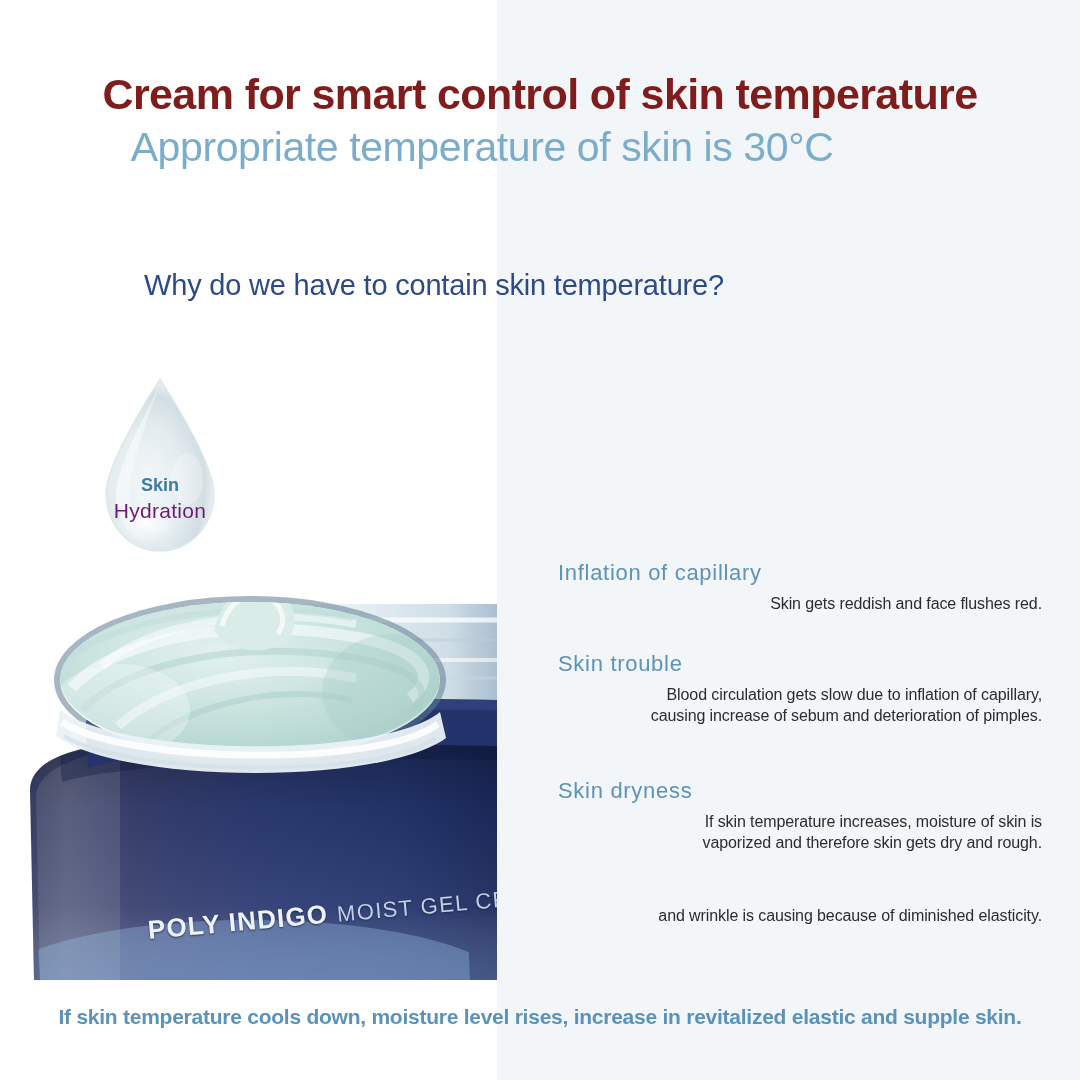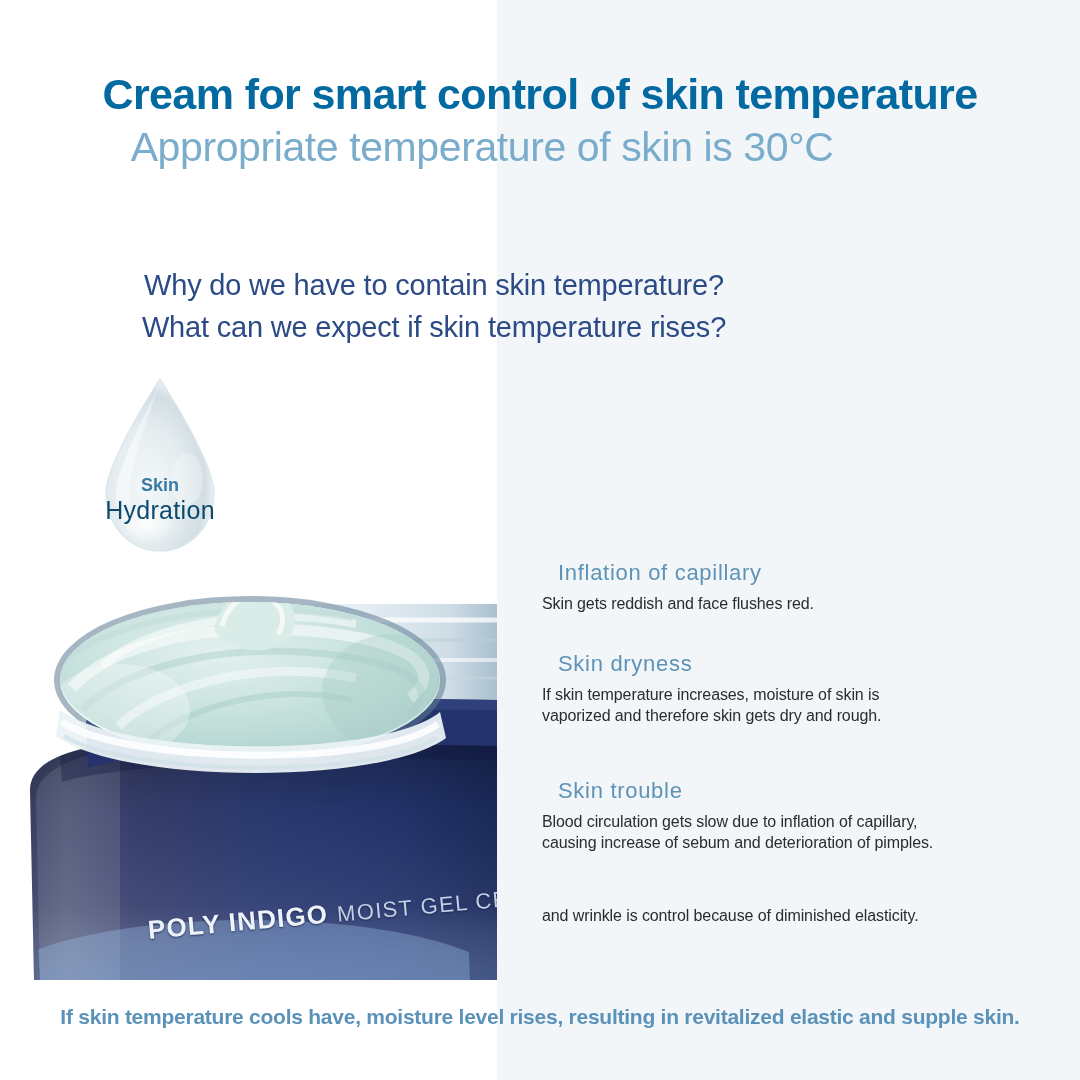--- a/index.html
+++ b/index.html
@@ -32,21 +32,21 @@
 
   
   .title {
     position: absolute;
     left: 0; top: 70px;
     width: 1080px;
     text-align: center;
     font-size: 43px;
     font-weight: bold;
     letter-spacing: -0.6px;
-    color: #0369a1;
+    color: #7f1d1d;
     white-space: nowrap;
   }
   .subtitle {
     position: absolute;
     left: 0; top: 124px;
     width: 964px;
     text-align: center;
     font-size: 41px;
     font-weight: normal;
     letter-spacing: -0.4px;
@@ -83,23 +83,23 @@
     pointer-events: none;
   }
   .droplet-label .d1 {
     display: block;
     font-size: 18px;
     font-weight: bold;
     color: #3b7ba4;
   }
   .droplet-label .d2 {
     display: block;
-    font-size: 25px;
+    font-size: 21px;
     font-weight: normal;
-    color: #0c4a6e;
+    color: #701a75;
     letter-spacing: 0.3px;
   }
 
   
   .jar-clip {
     position: absolute;
     left: 0; top: 560px;
     width: 497px; height: 420px;
     overflow: hidden;
   }
@@ -143,21 +143,21 @@
     color: #5d93b6;
     letter-spacing: 0.7px;
     margin: 0 0 7px 16px;
   }
   .effect-body {
     font-size: 16px;
     line-height: 21px;
     color: #2c2c2c;
     letter-spacing: -0.1px;
   }
-  .effect-body span { display: block; white-space: nowrap; }
+  .effect-body span { display: block; white-space: nowrap; text-align: right; }
 
   
   .effect-block.b1 { margin-bottom: 37px; }
   .effect-block.b2 { margin-bottom: 52px; }
   .effect-block.b3 { margin-bottom: 52px; }
 
   
   .banner {
     position: absolute;
     left: 0; top: 1005px;
@@ -176,21 +176,20 @@
 <div id="poster">
 
   <div class="bg-left"></div>
   <div class="bg-right"></div>
 
   <div class="title">Cream for smart control of skin temperature</div>
   <div class="subtitle">Appropriate temperature of skin is 30°C</div>
 
   <div class="questions">
     <div>Why do we have to contain skin temperature?</div>
-    <div>What can we expect if skin temperature rises?</div>
   </div>
 
   <div class="droplet-wrap">
     <svg class="droplet-svg" viewBox="0 0 130 180">
       <defs>
         <radialGradient id="dropFill" cx="38%" cy="62%" r="62%">
           <stop offset="0%" stop-color="#f4f8fa"></stop>
           <stop offset="55%" stop-color="#e4ecef"></stop>
           <stop offset="86%" stop-color="#d2dee3"></stop>
           <stop offset="100%" stop-color="#e9f0f3"></stop>
@@ -316,39 +315,39 @@
 
   <div class="effects">
 
     <div class="effect-block b1">
       <div class="effect-heading">Inflation of capillary</div>
       <div class="effect-body">
         <span>Skin gets reddish and face flushes red.</span>
       </div>
     </div>
 
+    <div class="effect-block b2">
+      <div class="effect-heading">Skin trouble</div>
+      <div class="effect-body">
+        <span>Blood circulation gets slow due to inflation of capillary,</span>
+        <span>causing increase of sebum and deterioration of pimples.</span>
+      </div>
+    </div>
+
     <div class="effect-block b3">
       <div class="effect-heading">Skin dryness</div>
       <div class="effect-body">
         <span>If skin temperature increases, moisture of skin is</span>
         <span>vaporized and therefore skin gets dry and rough.</span>
       </div>
     </div>
 
-    <div class="effect-block b2">
-      <div class="effect-heading">Skin trouble</div>
-      <div class="effect-body">
-        <span>Blood circulation gets slow due to inflation of capillary,</span>
-        <span>causing increase of sebum and deterioration of pimples.</span>
-      </div>
-    </div>
-
     <div class="effect-block b4">
       <div class="effect-body">
-        <span>and wrinkle is control because of diminished elasticity.</span>
+        <span>and wrinkle is causing because of diminished elasticity.</span>
       </div>
     </div>
 
   </div>
 
-  <div class="banner">If skin temperature cools have, moisture level rises, resulting in revitalized elastic and supple skin.</div>
+  <div class="banner">If skin temperature cools down, moisture level rises, increase in revitalized elastic and supple skin.</div>
 
 </div>
 
 </body></html>

